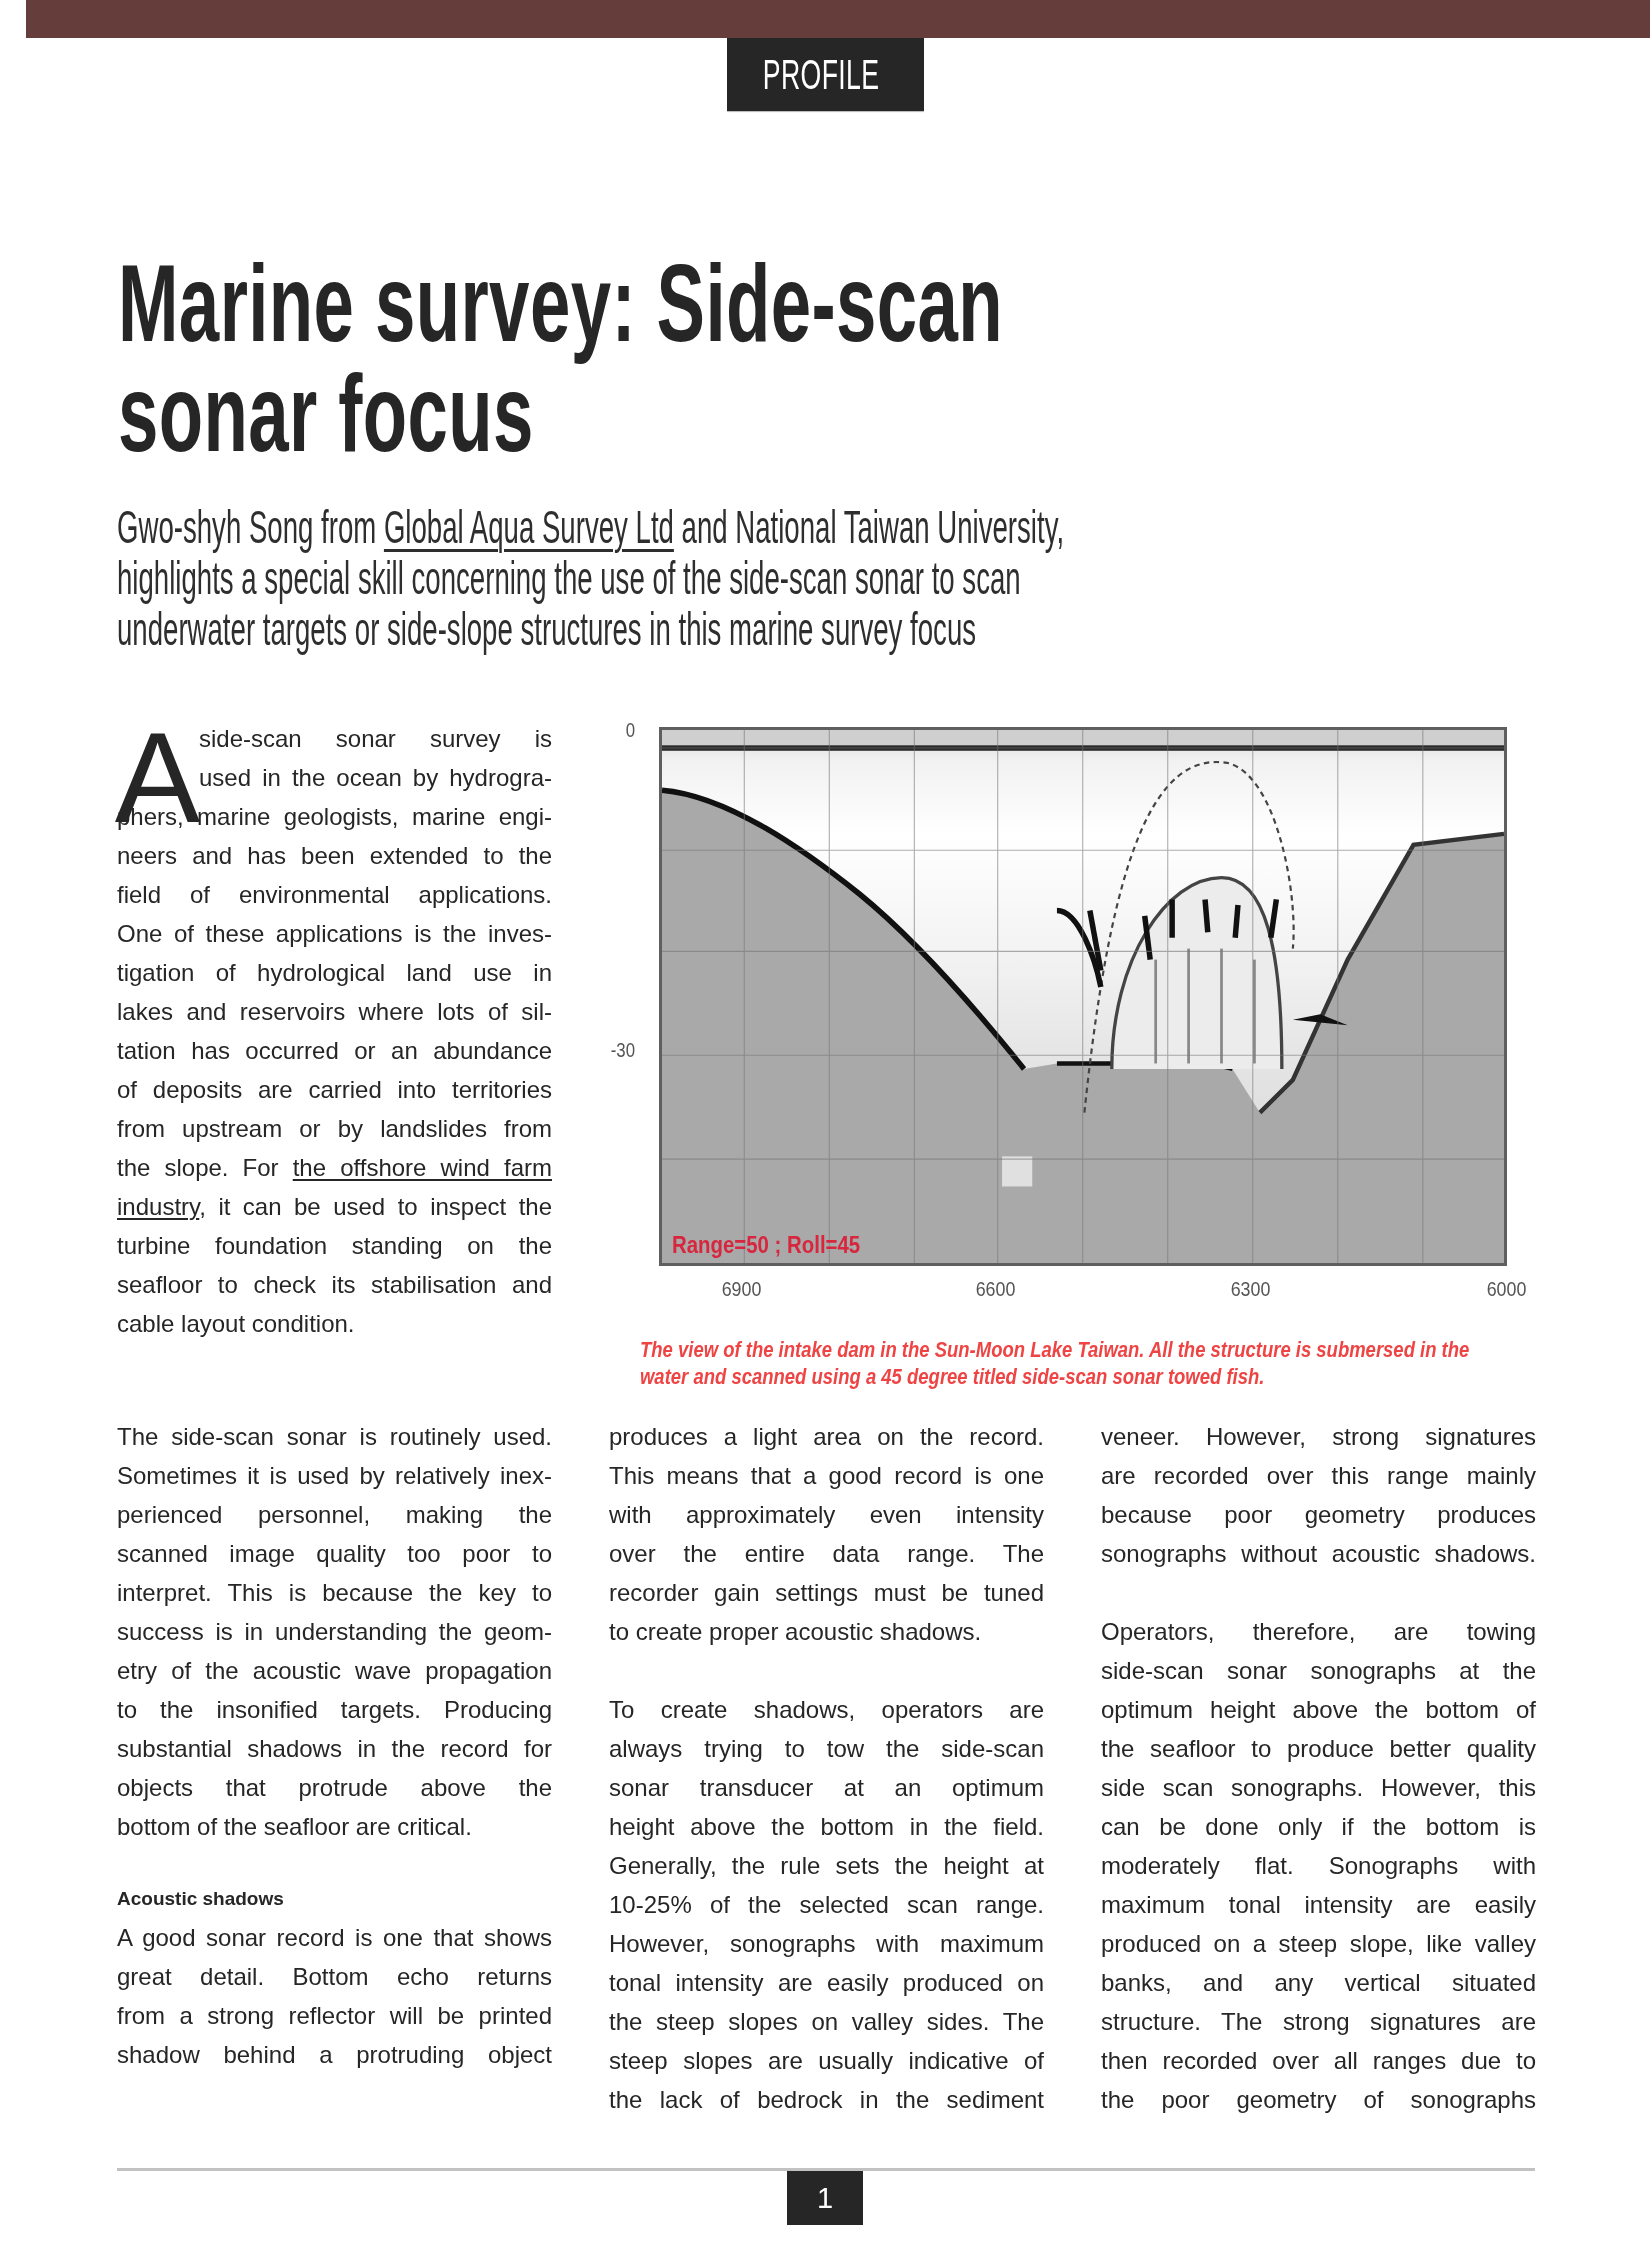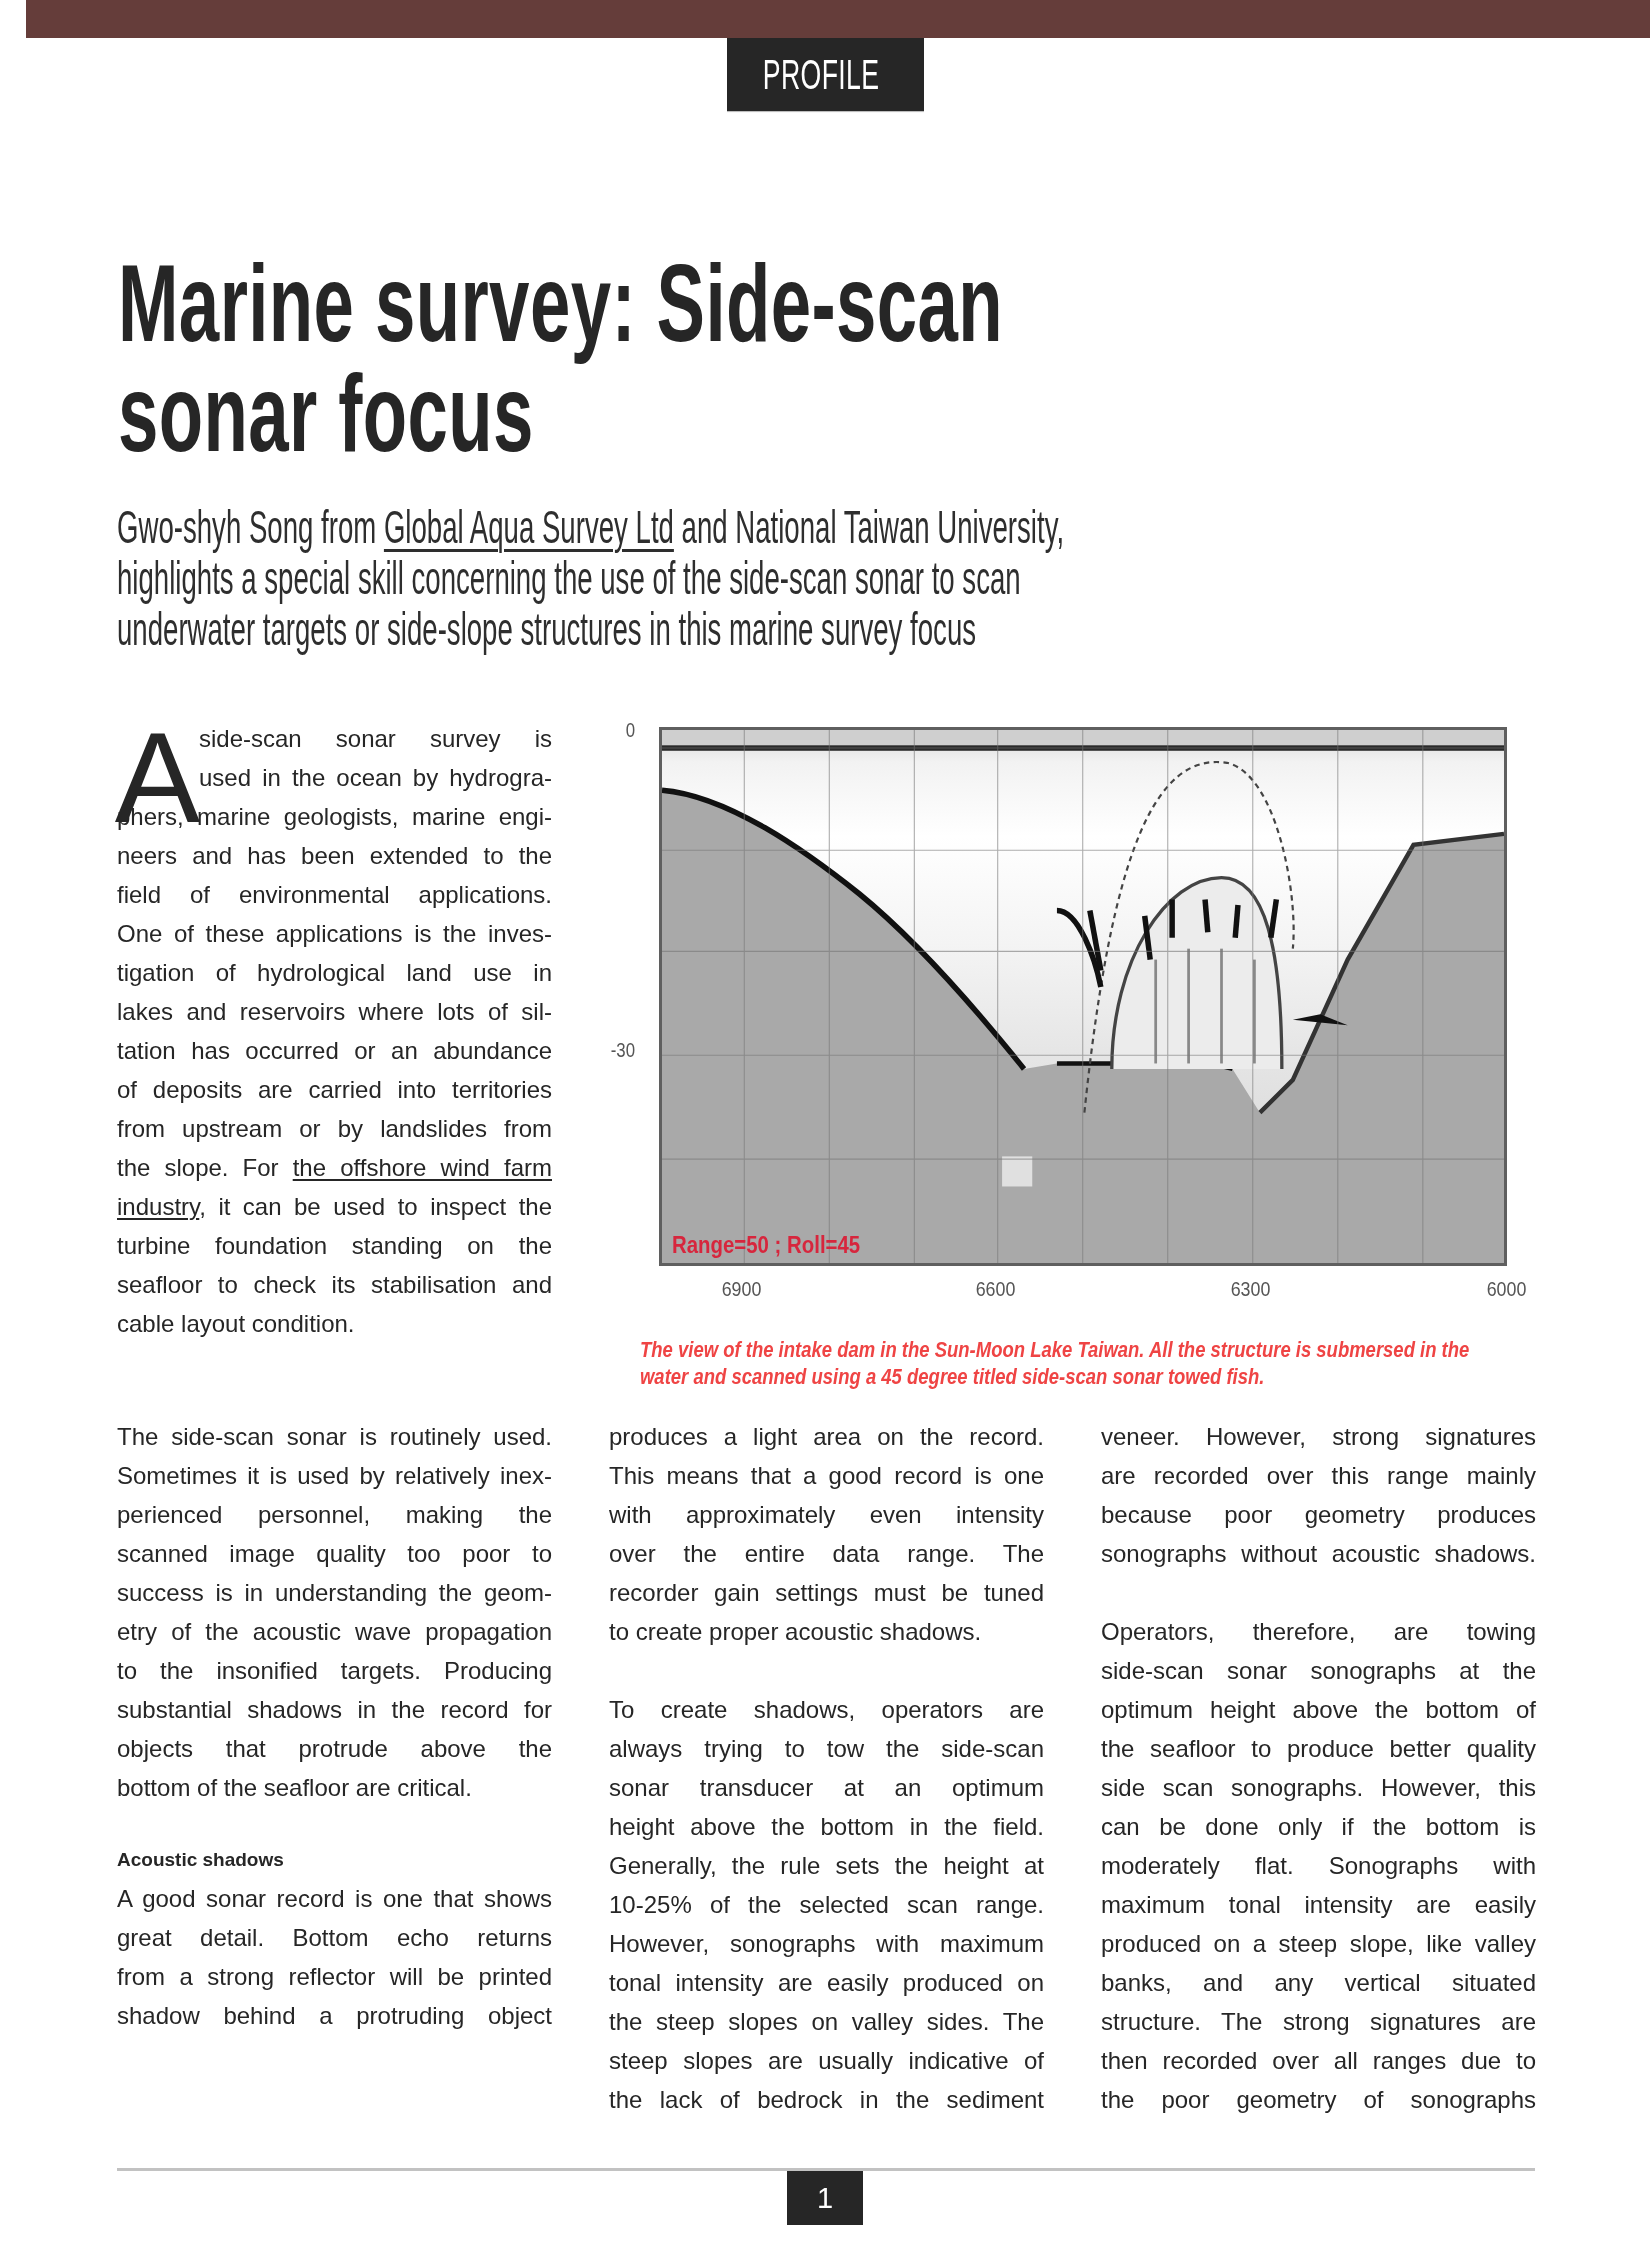--- a/index.html
+++ b/index.html
@@ -153,20 +153,21 @@
 <div class="caption">
   <span class="cline">The view of the intake dam in the Sun-Moon Lake Taiwan. All the structure is submersed in the</span>
   <span class="cline">water and scanned using a 45 degree titled side-scan sonar towed fish.</span>
 </div>
 
 <div class="col" style="left:117px; top:1417px;">
   <span class="line">The side-scan sonar is routinely used.</span>
   <span class="line">Sometimes it is used by relatively inex-</span>
   <span class="line">perienced personnel, making the</span>
   <span class="line">scanned image quality too poor to</span>
+  <span class="line">interpret. This is because the key to</span>
   <span class="line">success is in understanding the geom-</span>
   <span class="line">etry of the acoustic wave propagation</span>
   <span class="line">to the insonified targets. Producing</span>
   <span class="line">substantial shadows in the record for</span>
   <span class="line">objects that protrude above the</span>
   <span class="line last">bottom of the seafloor are critical.</span>
   <span class="subhead" style="margin-top:33px;">Acoustic shadows</span>
   <span class="line">A good sonar record is one that shows</span>
   <span class="line">great detail. Bottom echo returns</span>
   <span class="line">from a strong reflector will be printed</span>

